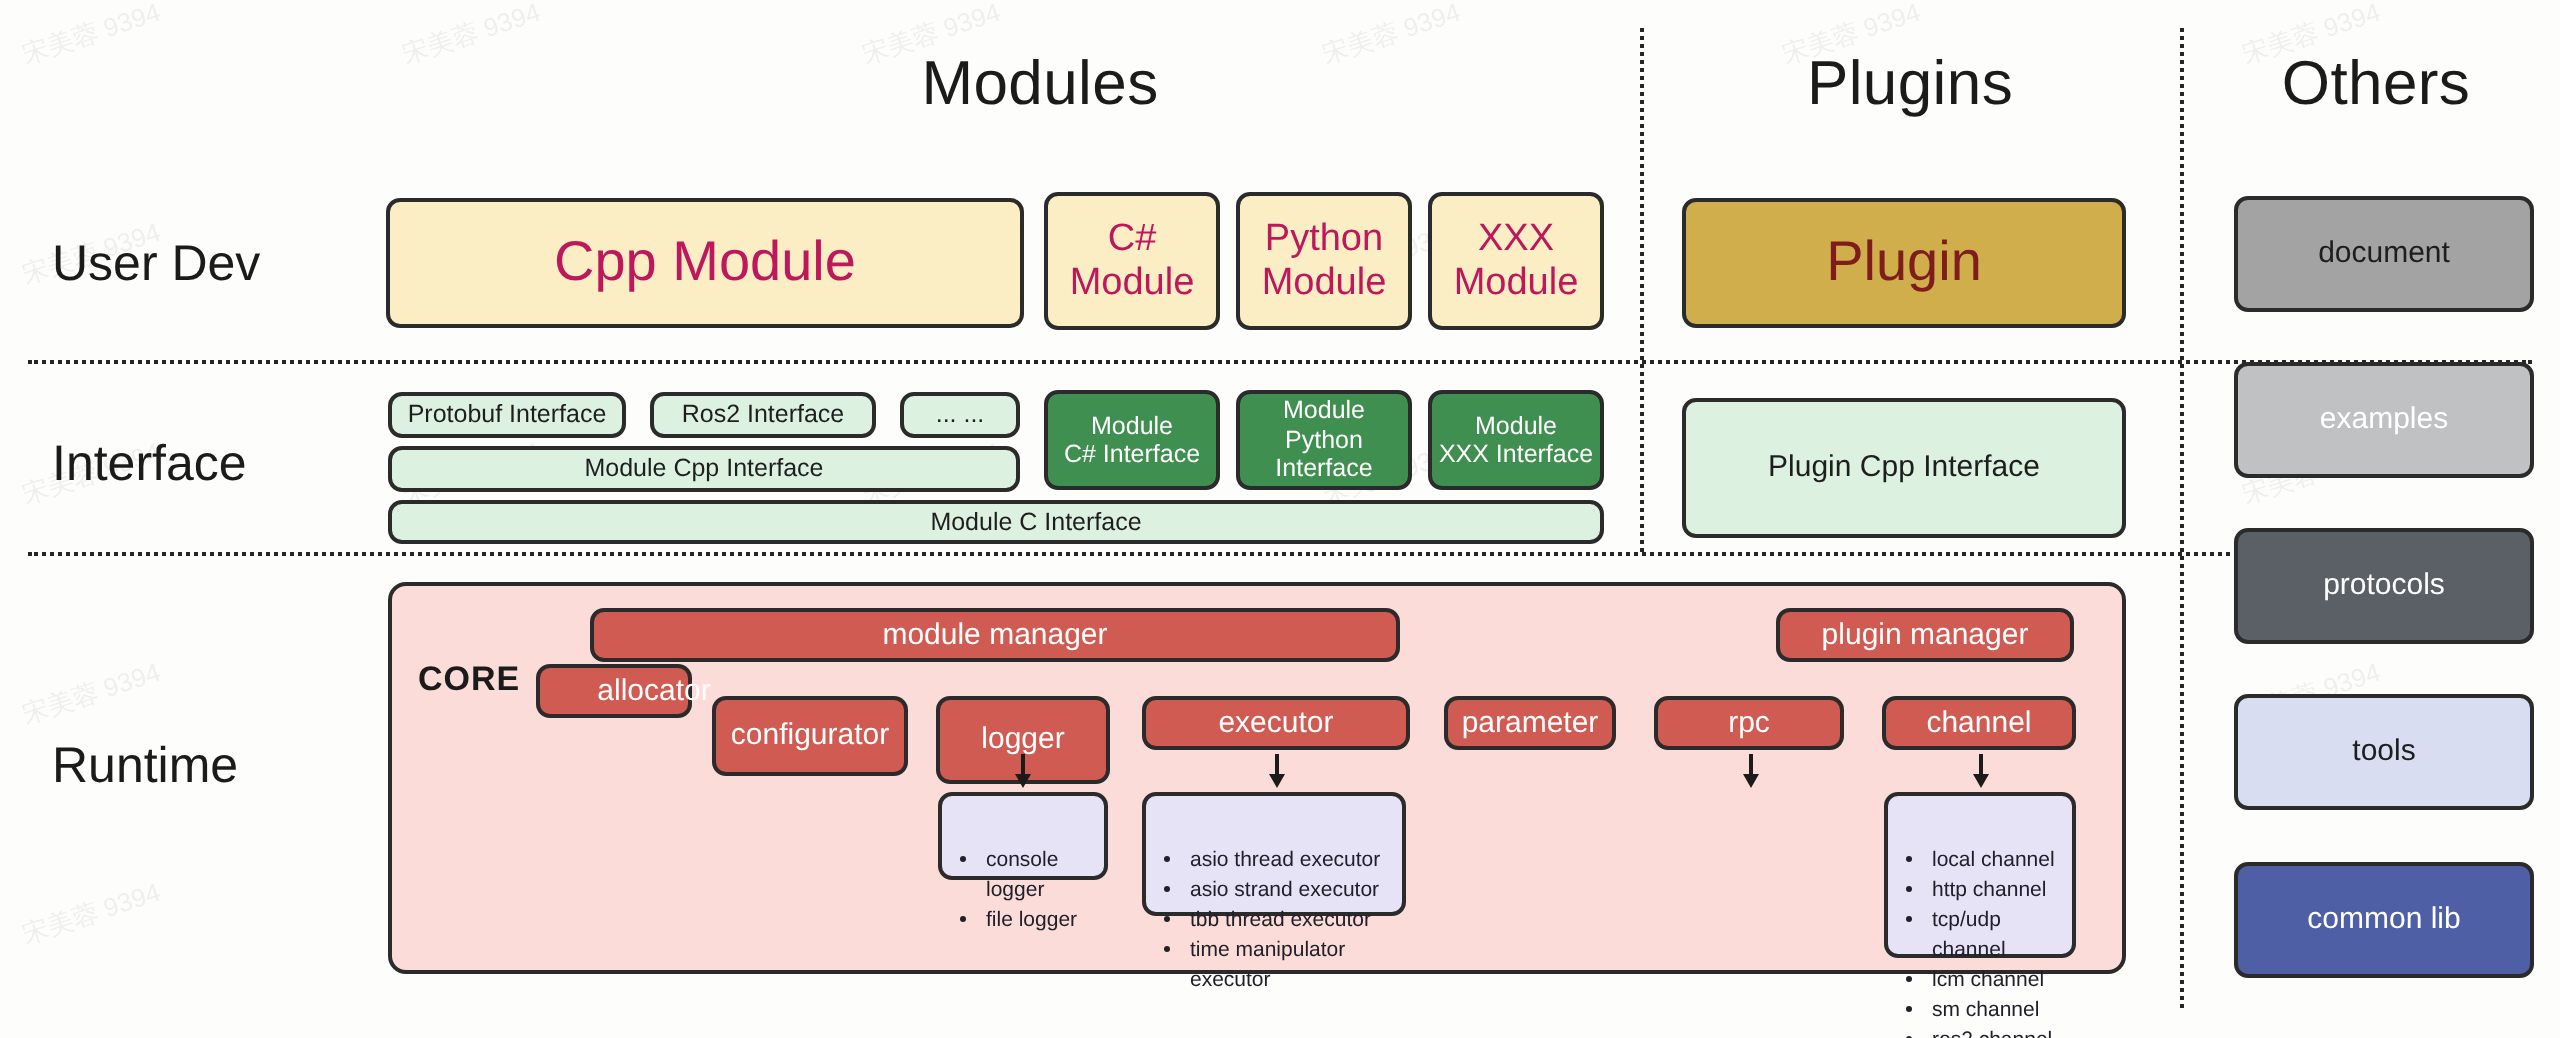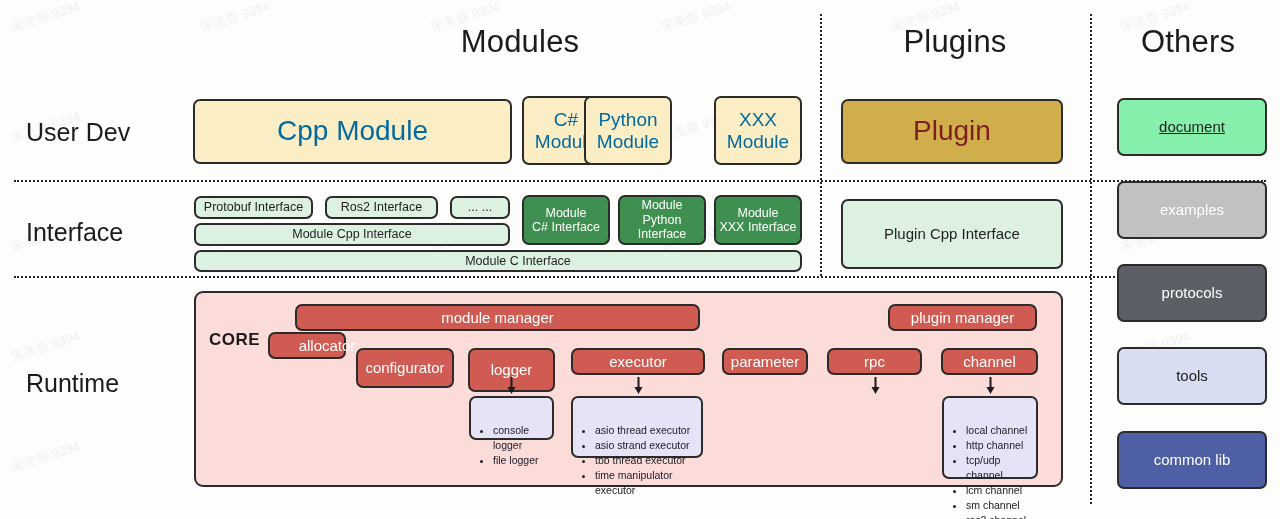--- a/index.html
+++ b/index.html
@@ -51,28 +51,28 @@
     border-top:2px dotted #262626;
     height:0;
   }
   .v-div{
     position:absolute;
     border-left:2px dotted #262626;
     width:0;
   }
 
   
-  .cream{background:#fceec4;color:#0369a1;}
+  .cream{background:#fceec4;color:#be185d;}
   .gold{background:#cfae4b;color:#7f1d1d;}
   .green-l{background:#dcf1e0;color:#1e1e1e;}
   .green-d{background:#3f8f50;color:#ffffff;}
   .red{background:#cf5b52;color:#ffffff;}
   .lav{background:#e7e3f6;color:#1e1e1e;}
   .pinkpanel{background:#fcdcd8;}
-  .gray-1{background:#86efac;color:#1e1e1e;text-decoration:underline;}
+  .gray-1{background:#a3a3a3;color:#1e1e1e;}
   .gray-2{background:#bfc1c3;color:#ffffff;}
   .gray-3{background:#5b5f66;color:#ffffff;}
   .lav-2{background:#d8ddf2;color:#1e1e1e;}
   .blue{background:#4f5fa5;color:#ffffff;}
 
   
   .t-xl{font-size:28px;}
   .t-lg{font-size:19px;}
   .t-md{font-size:15px;}
   .t-sm{font-size:12.5px;}
@@ -175,21 +175,21 @@
   <div class="v-div" style="left:820px;top:14px;height:262px;"></div>
   <div class="v-div" style="left:1090px;top:14px;height:490px;"></div>
 
   <div class="row-label" style="left:26px;top:118px;">User Dev</div>
   <div class="row-label" style="left:26px;top:218px;">Interface</div>
   <div class="row-label" style="left:26px;top:369px;">Runtime</div>
 
   <div class="box cream t-xl" style="left:193px;top:99px;width:319px;height:65px;">Cpp Module</div>
   <div class="box cream t-lg" style="left:522px;top:96px;width:88px;height:69px;">C#
 Module</div>
-  <div class="box cream t-lg" style="left:584px;top:96px;width:88px;height:69px;">Python
+  <div class="box cream t-lg" style="left:618px;top:96px;width:88px;height:69px;">Python
 Module</div>
   <div class="box cream t-lg" style="left:714px;top:96px;width:88px;height:69px;">XXX
 Module</div>
   <div class="box gold t-xl" style="left:841px;top:99px;width:222px;height:65px;">Plugin</div>
 
   <div class="box green-l t-sm" style="left:194px;top:196px;width:119px;height:23px;">Protobuf Interface</div>
   <div class="box green-l t-sm" style="left:325px;top:196px;width:113px;height:23px;">Ros2 Interface</div>
   <div class="box green-l t-sm" style="left:450px;top:196px;width:60px;height:23px;">... ...</div>
   <div class="box green-l t-sm" style="left:194px;top:223px;width:316px;height:23px;">Module Cpp Interface</div>
   <div class="box green-l t-sm" style="left:194px;top:250px;width:608px;height:22px;padding-left:40px;">Module C Interface</div>

